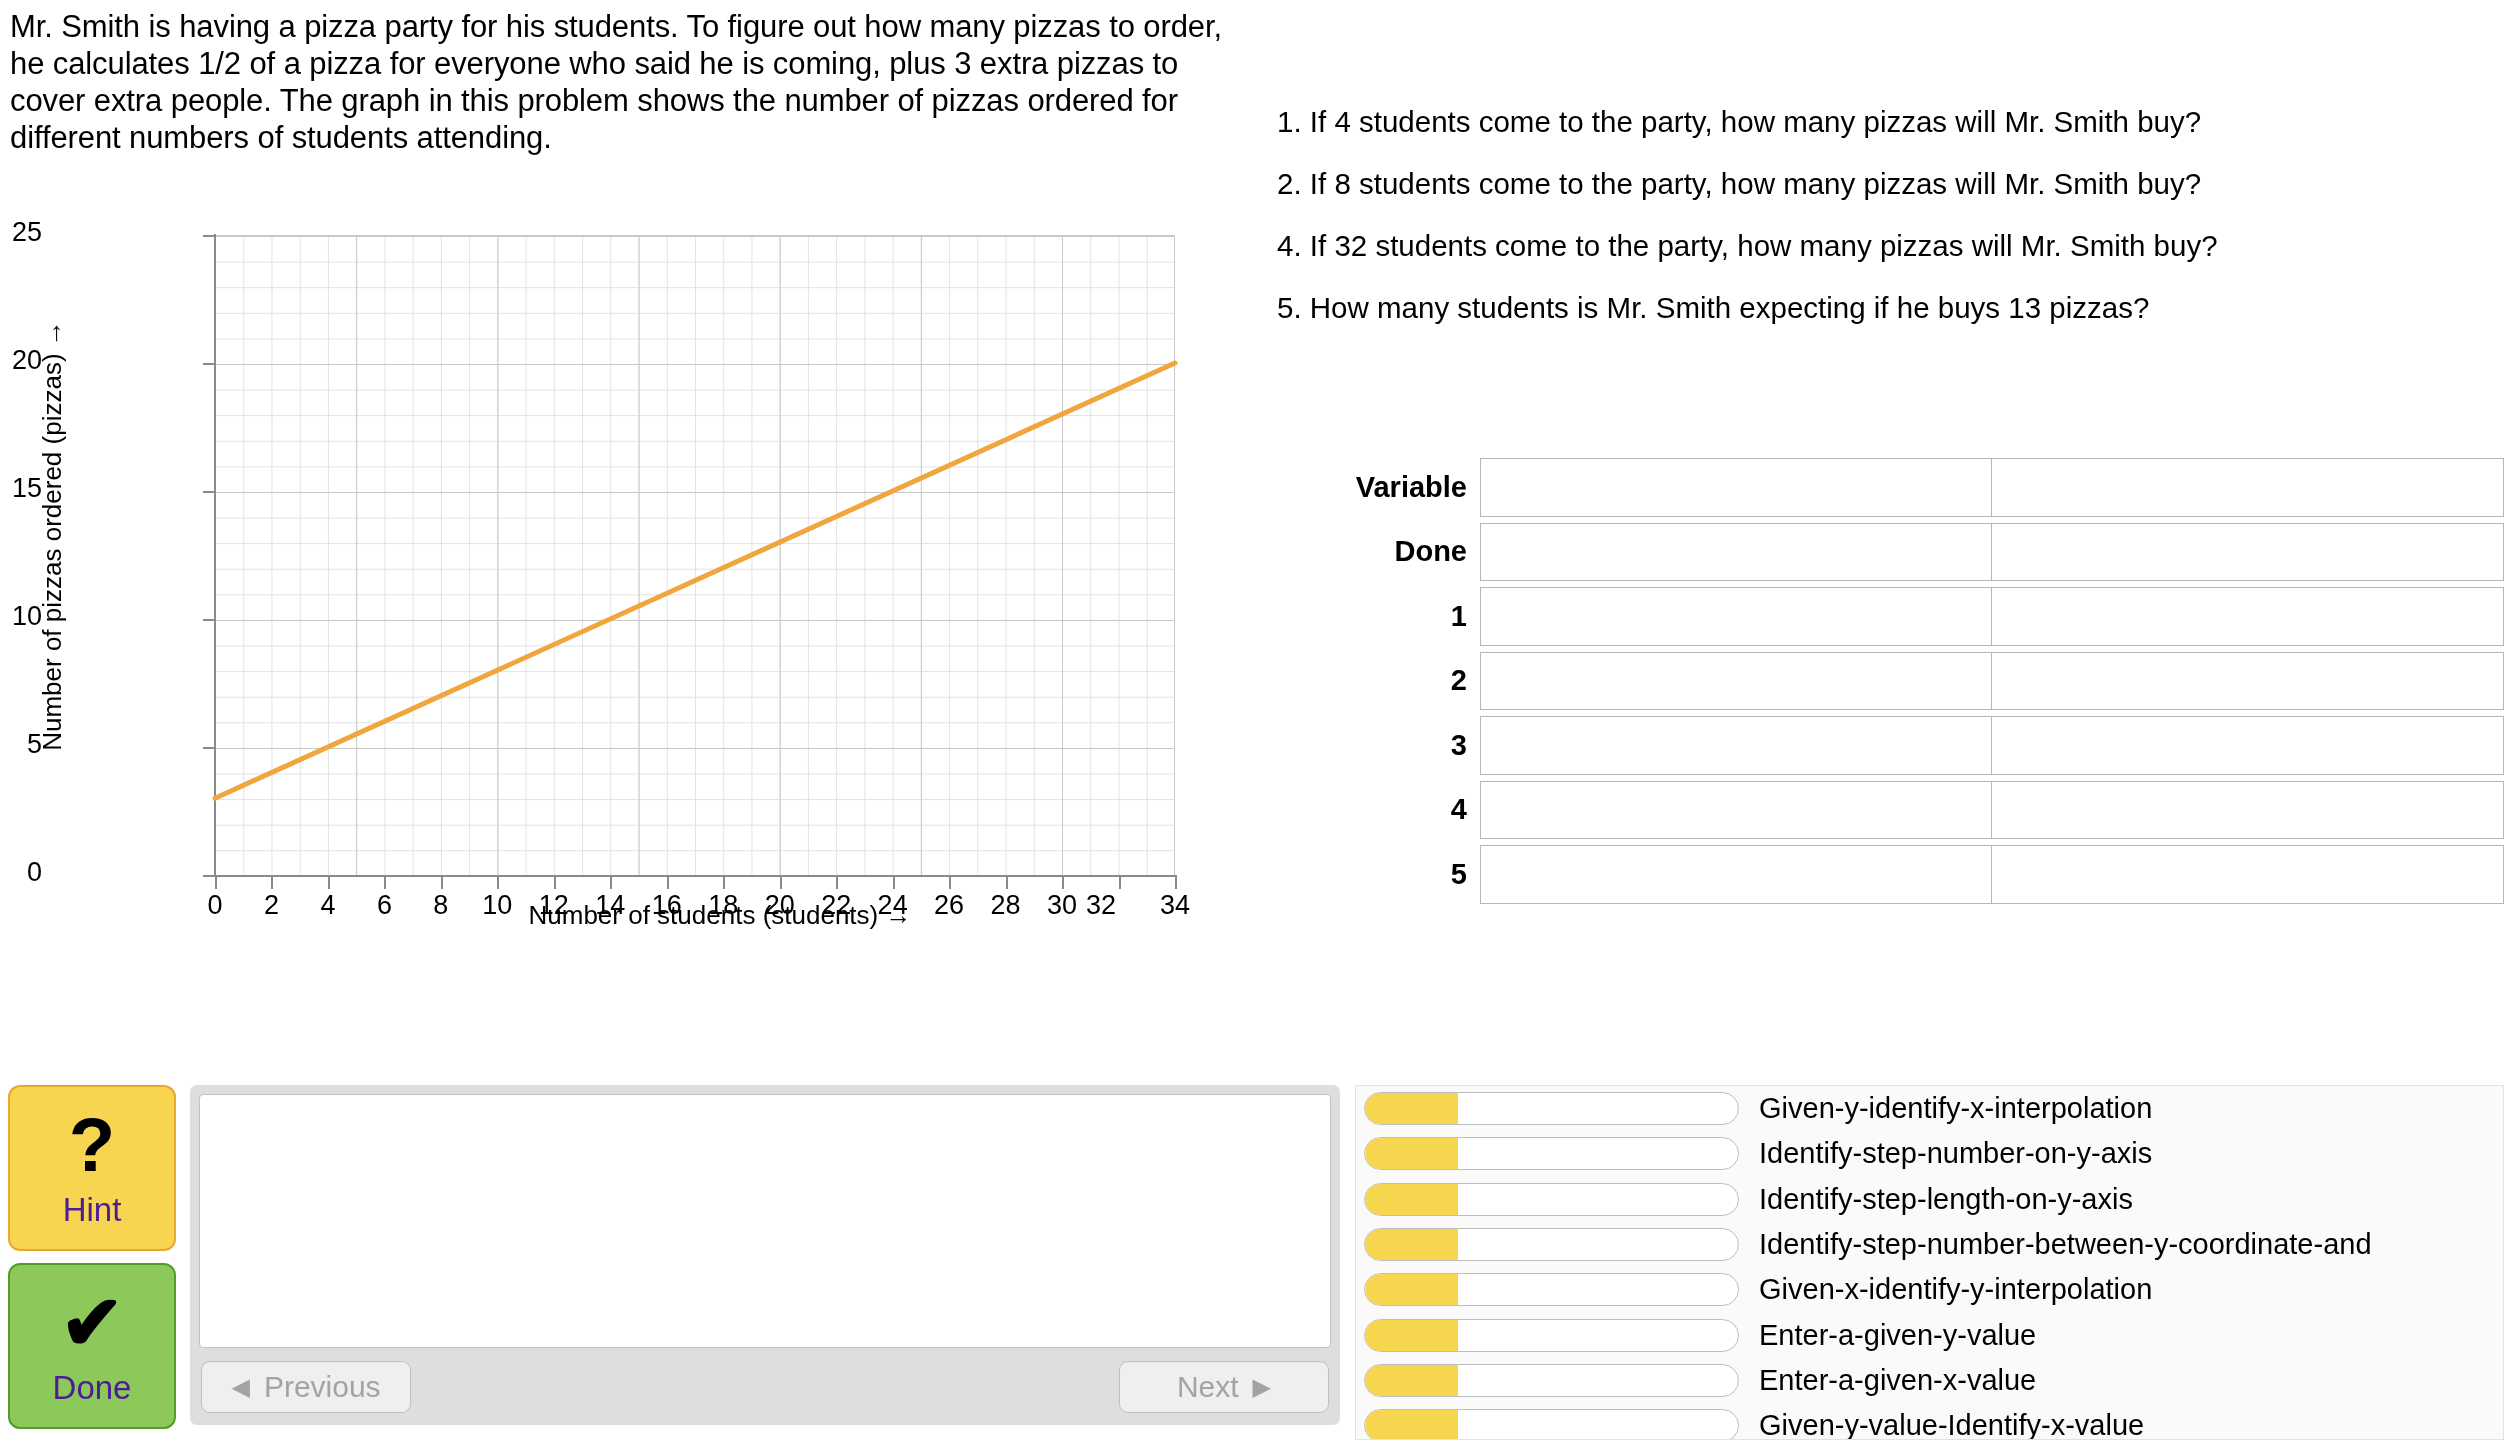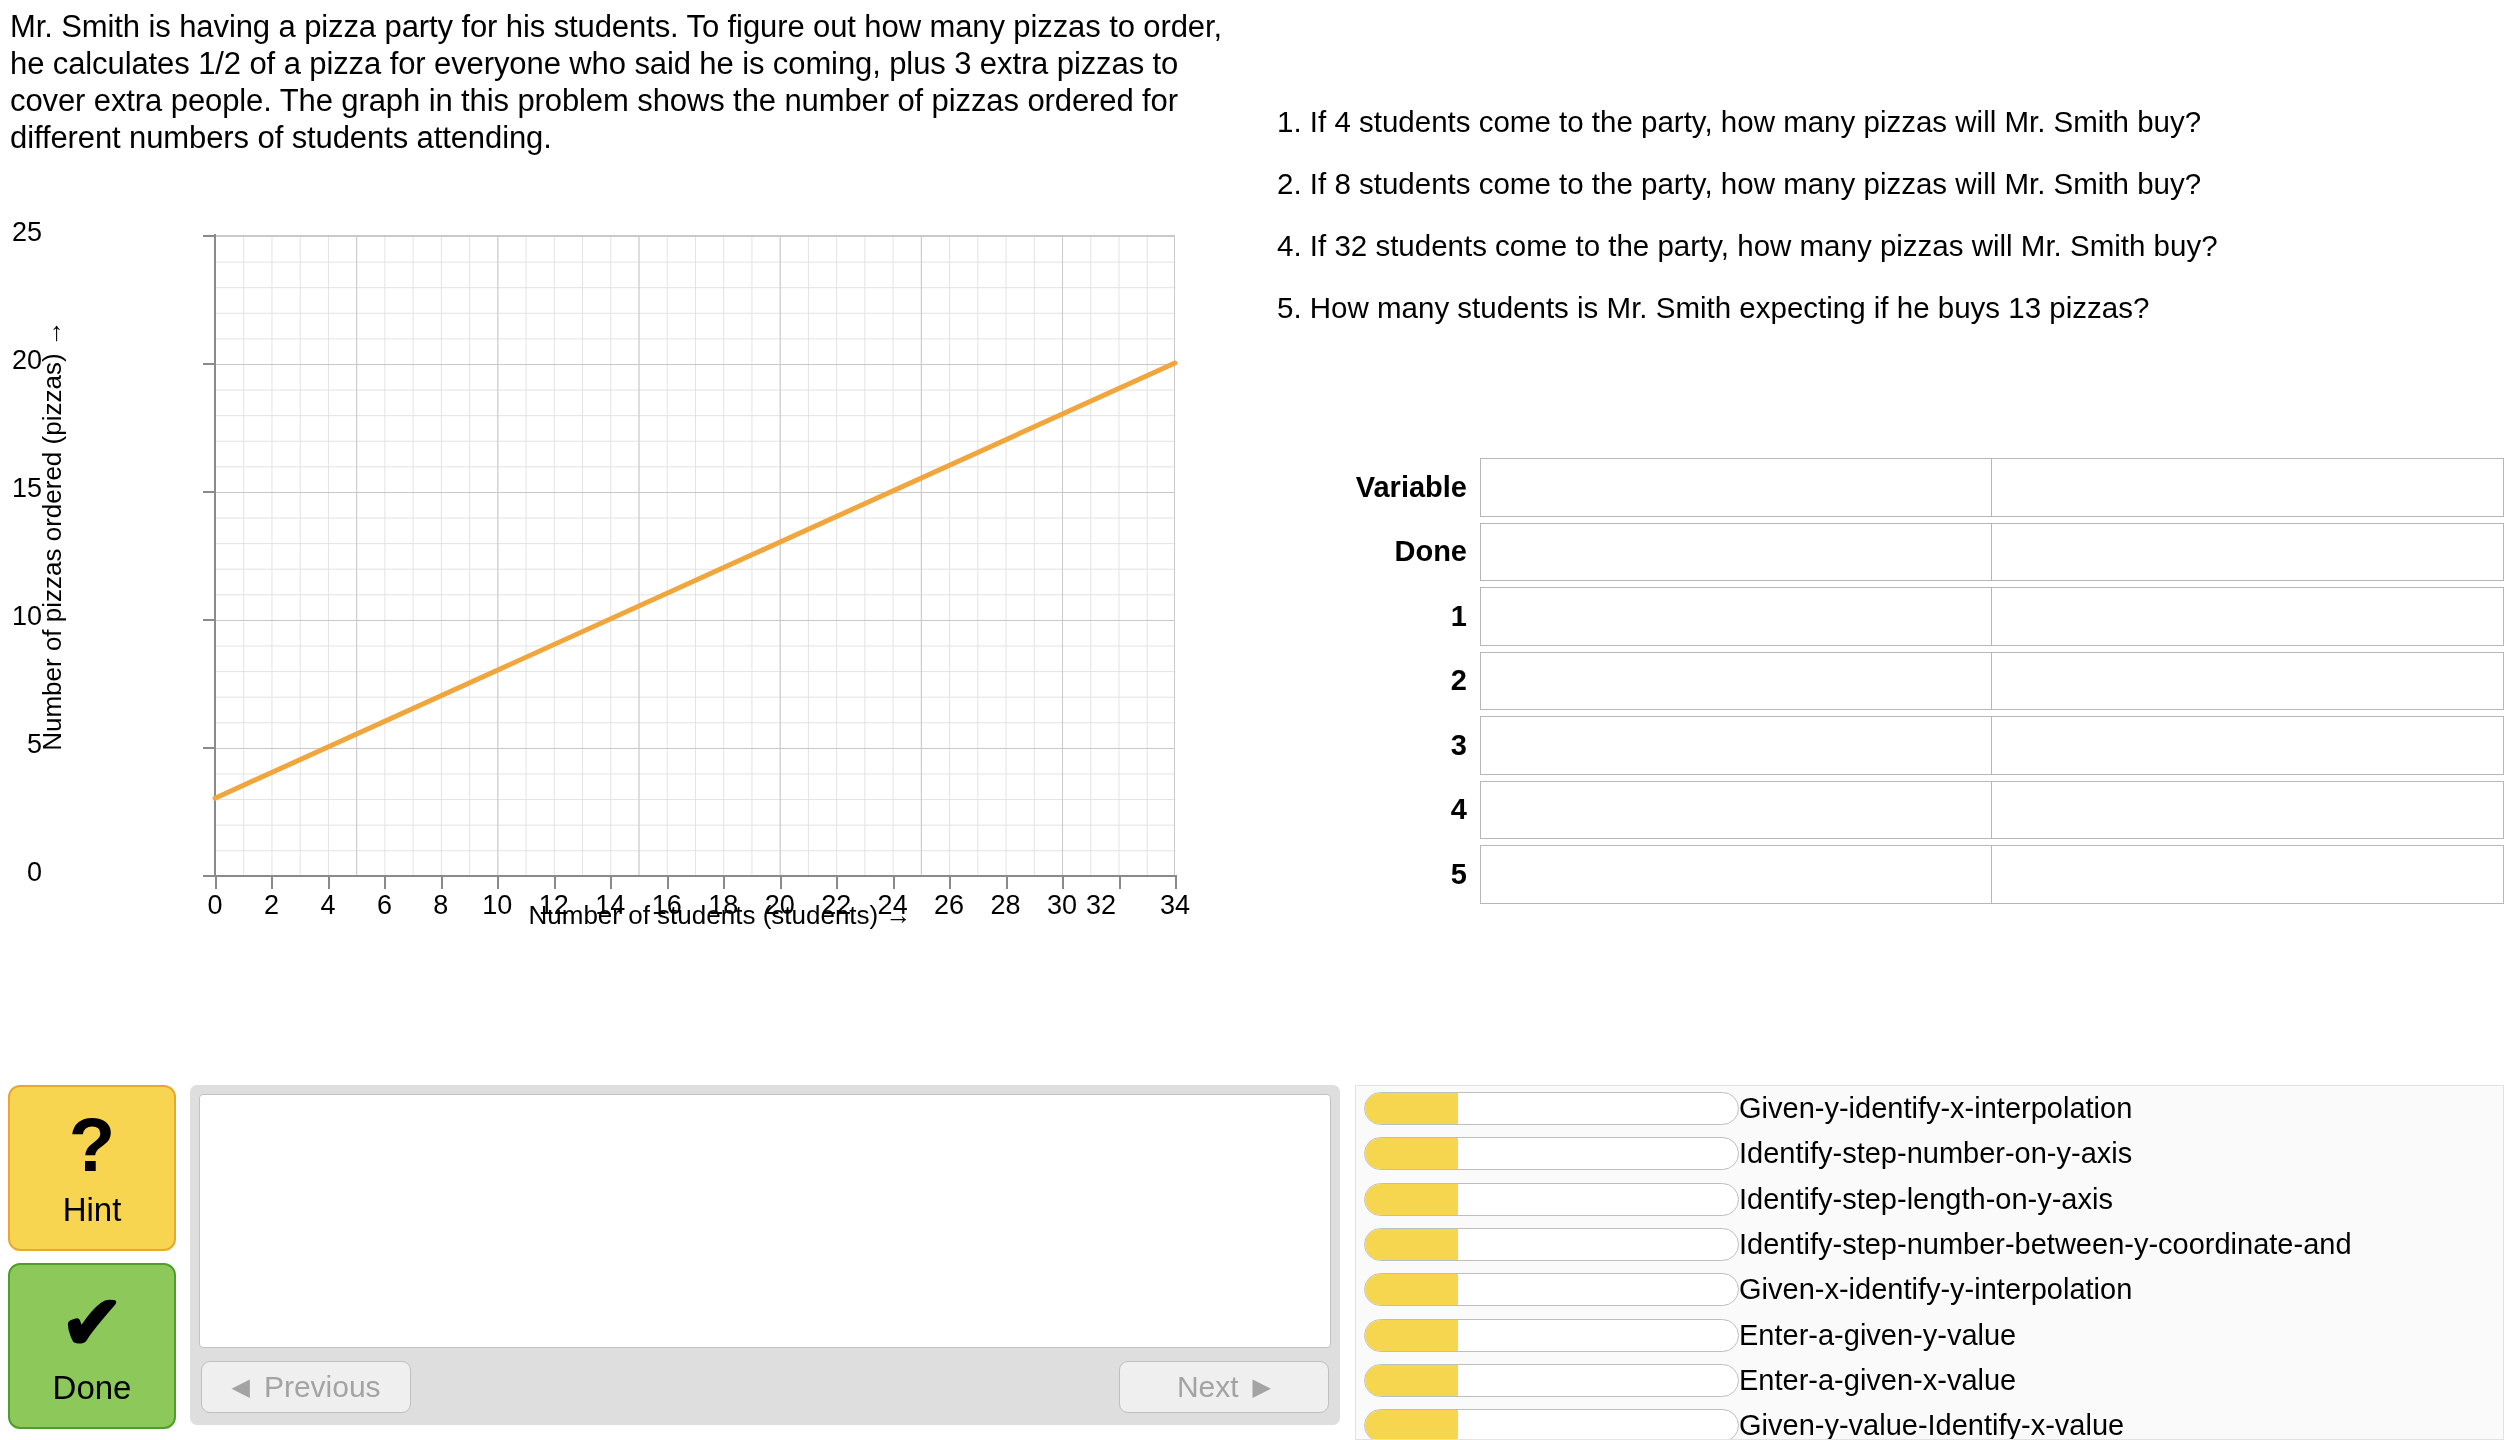--- a/index.html
+++ b/index.html
@@ -90,21 +90,21 @@
 
   #action-buttons { position: absolute; left: 8px; top: 15px; width: 168px; }
   .action-btn {
     width: 168px; height: 166px; border-radius: 12px;
     display: flex; flex-direction: column; align-items: center; justify-content: center;
     cursor: pointer;
   }
   #hint-button { background: #F8D550; border: 2px solid #E8A830; }
   #done-button { background: #8CC95A; border: 2px solid #4F9E2A; margin-top: 12px; }
   .action-glyph { font-size: 76px; line-height: 76px; font-weight: bold; color: #000; }
-  .action-label { font-size: 33px; margin-top: 8px; color: #000000; }
+  .action-label { font-size: 33px; margin-top: 8px; color: #4c1d95; }
 
   #feedback-panel {
     position: absolute; left: 190px; top: 15px; width: 1150px; height: 340px;
     background: #DEDEDE; border-radius: 7px; padding: 9px;
   }
   #feedback-text {
     width: 100%; height: 254px; background: #ffffff;
     border: 1px solid #c2c2c2; border-radius: 4px;
   }
   .nav-row { display: flex; justify-content: space-between; margin-top: 13px; padding: 0 2px; }
@@ -119,21 +119,21 @@
   #skills-panel {
     position: absolute; left: 1355px; top: 15px; width: 1149px; height: 355px;
     background: #FAFAFA; border: 1px solid #E2E2E2; overflow: hidden;
   }
   .skill-row { display: flex; align-items: center; height: 45.3px; padding-left: 8px; }
   .skill-bar {
     width: 375px; height: 33px; background: #ffffff;
     border: 1px solid #BEBEBE; border-radius: 17px; overflow: hidden; flex: none;
   }
   .skill-fill { height: 100%; background: #F7D64F; border-radius: 17px 0 0 17px; }
-  .skill-label { font-size: 29px; white-space: nowrap; color: #000; }
+  .skill-label { margin-left: 20px; font-size: 29px; white-space: nowrap; color: #000; }
 </style>
 </head>
 <body>
 
 <div id="top-area">
 
   <div id="problem-statement">Mr. Smith is having a pizza party for his students. To figure out how many pizzas to order, he calculates 1/2 of a pizza for everyone who said he is coming, plus 3 extra pizzas to cover extra people. The graph in this problem shows the number of pizzas ordered for different numbers of students attending.</div>
 
   <div id="chart-block">
     <div id="y-axis-title">Number of pizzas ordered (pizzas) →</div>

